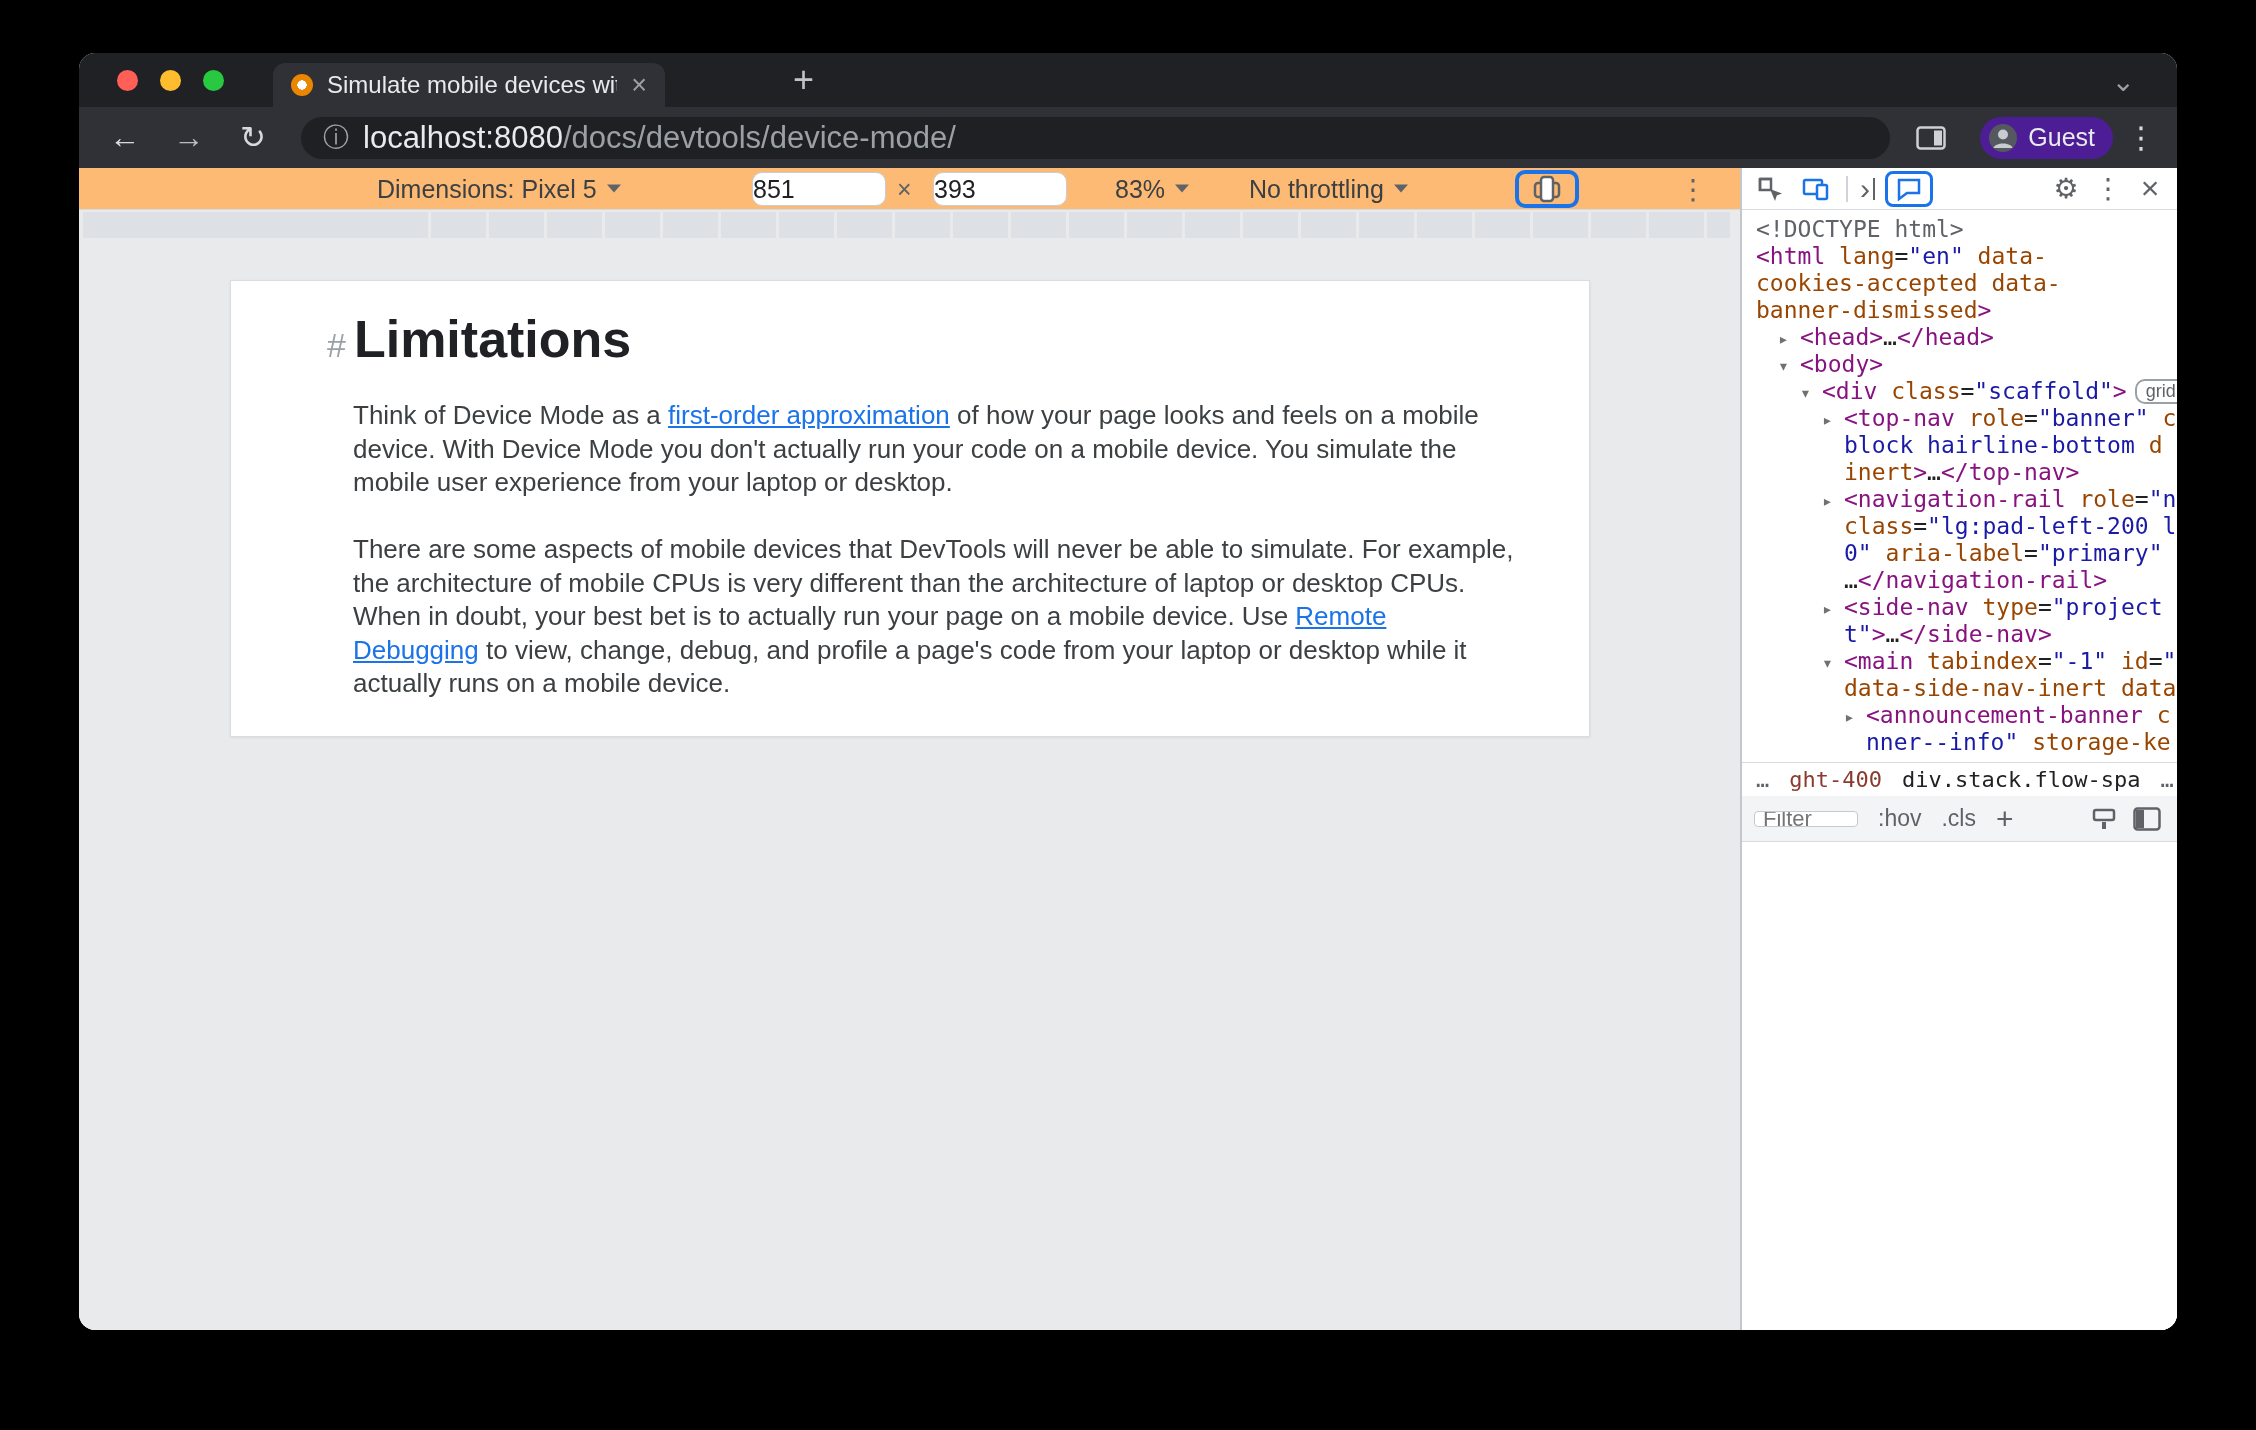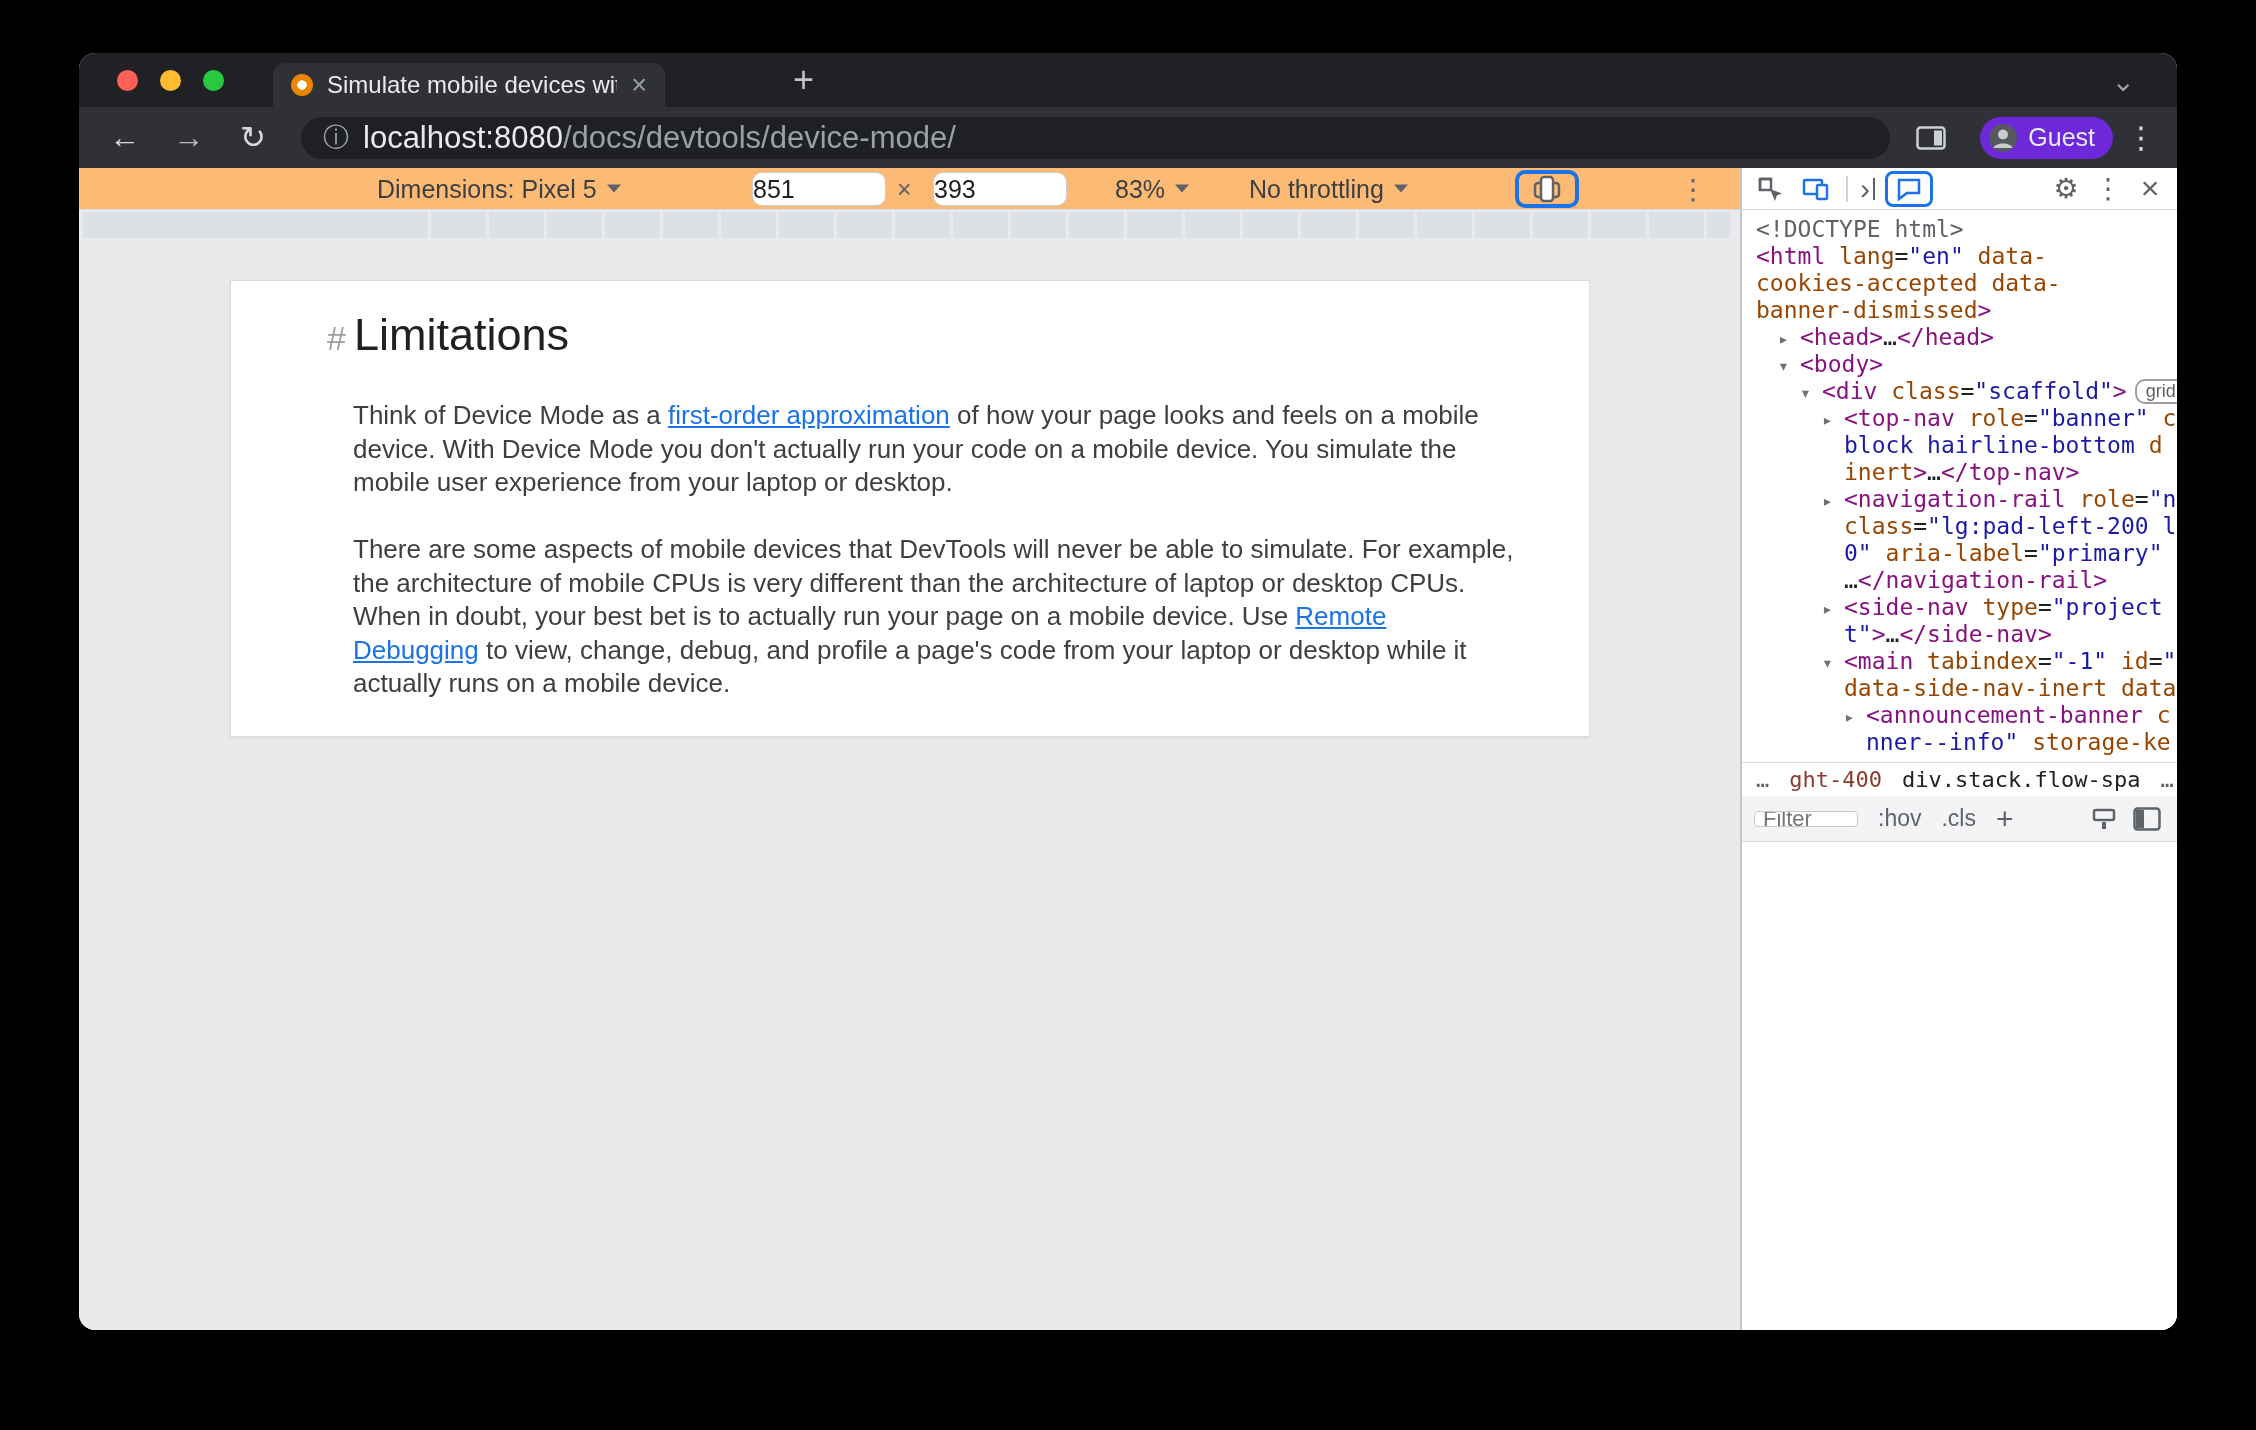--- a/index.html
+++ b/index.html
@@ -24,21 +24,21 @@
   .toolbar{position:absolute;top:54px;left:0;right:0;height:61px;background:#2f3136;
     display:flex;align-items:center}
   .navbtn{color:#d7d9dc;font-size:31px;width:44px;text-align:center;flex:none}
   .navbtn.fwd{color:#b9bcc0}
   .urlbar{flex:1;min-width:0;height:42px;margin-left:26px;border-radius:21px;background:#1e2023;
     display:flex;align-items:center;padding:0 22px;gap:14px}
   .info-i{color:#9aa0a6;font-size:26px;flex:none}
   .url{font-size:31px;white-space:nowrap;overflow:hidden}
   .url .host{color:#e8eaed}.url .path{color:#9aa0a6}
   .sidepanel{margin-left:26px;flex:none;width:40px;text-align:center}
-  .profile{margin-left:24px;flex:none;height:42px;border-radius:21px;background:#6d28d9;
+  .profile{margin-left:24px;flex:none;height:42px;border-radius:21px;background:#4c1d95;
     display:flex;align-items:center;padding:0 18px 0 8px;gap:10px}
   .guest{color:#e8eaed;font-size:25px}
   .brkebab{margin:0 18px 0 10px;flex:none;color:#d7d9dc;font-size:30px;width:36px;text-align:center}
   
   .content{position:absolute;top:115px;left:0;right:0;bottom:0}
   .page-area{position:absolute;left:0;top:0;width:1661px;height:100%;background:#e9eaec}
   .device-toolbar{position:relative;height:42px;background:#fdba74;border-bottom:1px solid #d7dade}
   .dtb-item{position:absolute;top:50%;transform:translateY(-50%);display:flex;align-items:center;
     gap:10px;font-size:25px;color:#3c4043;white-space:nowrap}
   .caret{width:0;height:0;border-left:7px solid transparent;border-right:7px solid transparent;
@@ -49,21 +49,21 @@
   .ring{position:absolute;left:1436px;top:2px;width:64px;height:38px;border:4px solid #1a73e8;
     border-radius:10px;display:flex;align-items:center;justify-content:center}
   .kebab-gray{color:#5f6368;font-size:28px}
   .ruler{position:absolute;left:4px;right:10px;top:44px;height:26px;
     background:repeating-linear-gradient(90deg,#dde0e4 0 55px,rgba(0,0,0,0) 55px 58px)}
   .ruler::before{content:"";position:absolute;left:0;top:0;width:332px;height:100%;background:#dde0e4}
   .card{position:absolute;left:151px;top:112px;width:1360px;height:457px;background:#fff;
     border:1px solid #dadce0;box-shadow:0 1px 3px rgba(0,0,0,.06)}
   .card-heading{position:absolute;left:96px;top:28px;display:flex;align-items:baseline;gap:8px}
   .hash{color:#9aa0a6;font-size:34px}
-  .heading-text{color:#202124;font-size:45px;font-weight:400}
+  .heading-text{color:#202124;font-size:52px;font-weight:700}
   .doc-para{position:absolute;left:122px;width:1165px;font-size:26px;line-height:33.5px;color:#3c4043}
   .p0{top:118px}.p1{top:252px}
   a.doclink{color:#1a73e8;text-decoration:underline;cursor:pointer}
   
   .devtools{position:absolute;left:1661px;top:0;right:0;height:100%;background:#fff;
     border-left:2px solid #c3c6ca;display:flex;flex-direction:column}
   .dt-toolbar{height:42px;flex:none;border-bottom:1px solid #d7dade;display:flex;
     align-items:center;padding:0 10px;gap:10px}
   .dt-icon{width:36px;height:36px;display:flex;align-items:center;justify-content:center;color:#5f6368}
   .vsep{width:2px;height:26px;background:#d0d3d7;margin:0 2px}

